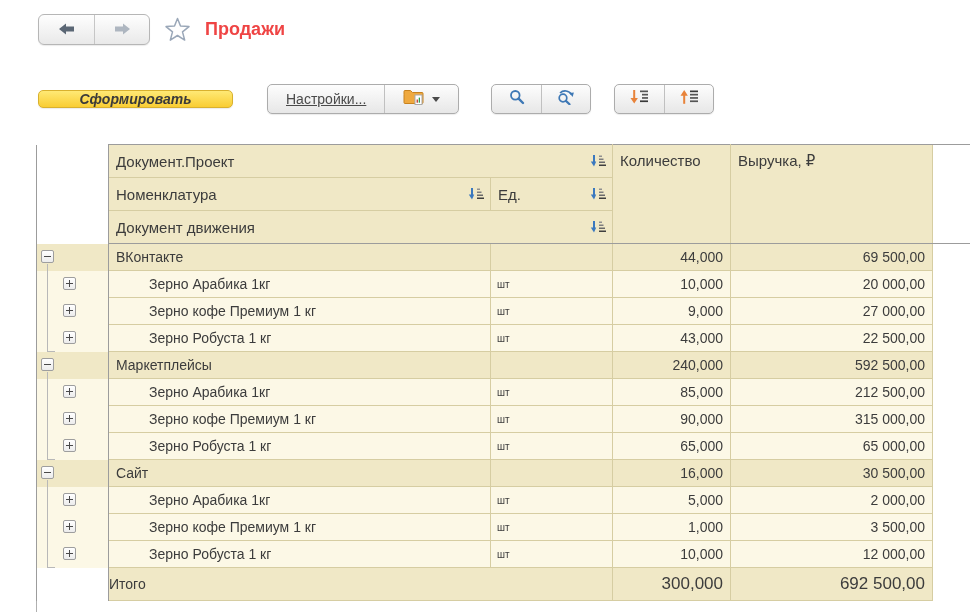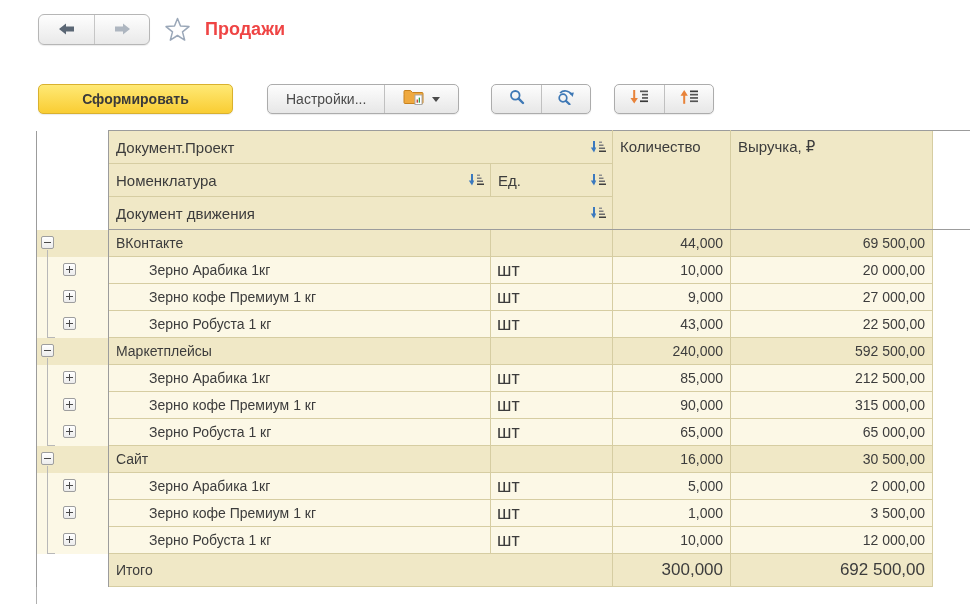--- a/index.html
+++ b/index.html
@@ -11,61 +11,61 @@
   .titlebar { position:absolute; left:38px; top:14px; display:flex; align-items:center; gap:14px; }
   .navgroup { display:flex; height:31px; border:1px solid #B6B6B6; border-radius:6px;
               background:linear-gradient(#FEFEFE,#E9E9E9); box-shadow:0 1px 1px rgba(0,0,0,.08); overflow:hidden; }
   .navbtn { width:55px; display:flex; align-items:center; justify-content:center; cursor:default; }
   .navbtn + .navbtn { border-left:1px solid #C6C6C6; }
   .star { display:flex; align-items:center; }
   .page-title { font-size:18px; font-weight:bold; color:#ef4444; }
 
   
   .toolbar { position:absolute; left:38px; top:84px; display:flex; align-items:center; }
-  .btn { height:30px; display:flex; align-items:center; justify-content:center;
+  .btn { height:18px; display:flex; align-items:center; justify-content:center;
          border:1px solid #ACACAC; border-radius:5px; background:linear-gradient(#FDFDFD,#E7E7E7);
-         font-size:14px; color:#444; box-shadow:0 1px 1px rgba(0,0,0,.08); }
+         font-size:14px; color:#444; box-shadow:0 1px 1px rgba(0,0,0,.08);font-style:italic; }
   .btn-generate { min-width:195px; font-weight:bold; color:#3A3A3A;
          background:linear-gradient(#FFE975,#F9CD33); border-color:#D9B12E; margin-right:34px; }
   .seg-group { display:flex; height:30px; border:1px solid #ACACAC; border-radius:5px;
          background:linear-gradient(#FDFDFD,#E7E7E7); box-shadow:0 1px 1px rgba(0,0,0,.08); overflow:hidden; }
-  .seg { display:flex; align-items:center; justify-content:center; height:100%; }
+  .seg { display:flex; align-items:center; justify-content:center; height:100%;text-decoration:underline; }
   .seg + .seg { border-left:1px solid #C0C0C0; }
   .seg-settings { padding:0 18px; font-size:14px; color:#4A4A4A; }
   .seg-variants { width:74px; gap:7px; }
   .caret { width:0; height:0; border-left:4px solid transparent; border-right:4px solid transparent; border-top:5px solid #4A4A4A; }
   .g-settings { margin-right:32px; }
   .g-search { margin-right:23px; }
   .seg-icon { width:49px; }
 
   
-  .report { position:absolute; left:36px; top:130px; width:930px; }
+  .report { position:absolute; left:36px; top:144px; width:930px; }
   table { border-collapse:collapse; table-layout:fixed; width:896px; }
   td { border:1px solid #D6CDA2; overflow:hidden; white-space:nowrap; }
   thead tr { height:33px; }
   tbody tr { height:27px; }
   tfoot tr { height:33px; }
   thead td { background:#F0E8C6; font-size:15px; }
   thead tr:first-child td { border-top-color:#9C9C9C; }
   thead tr:last-child td, thead td[rowspan] { border-bottom-color:#9C9C9C; }
   tbody tr:first-child td { border-top-color:#9C9C9C; }
   .hcell { display:flex; align-items:center; justify-content:space-between; padding:0 6px 0 7px; }
   .vtop { vertical-align:top; }
   .vtop div { padding:7px 0 0 7px; }
   td.gutter { position:relative; background:#fff; border-top:none; border-bottom:none;
               border-left:1px solid #9C9C9C; border-right:1px solid #9C9C9C; }
   tr.group td { background:#F0E8C6; }
   tr.item td { background:#FCF8E6; }
   tfoot td { background:#F0E8C6; font-size:17px; }
   td.name { font-size:14px; padding-left:7px; }
   td.name.indent { padding-left:40px; }
-  td.unit { font-size:18px; padding-left:6px; }
+  td.unit { font-size:10px; padding-left:6px; }
   td.num { font-size:14px; text-align:right; padding-right:7px; }
   tfoot td.num { font-size:17px; }
-  tfoot td.name { padding-left:7px;margin-left:7px; }
+  tfoot td.name { padding-left:0;margin-left:7px; }
 
   
   .expander { position:absolute; width:13px; height:13px; top:50%; margin-top:-7px;
               border:1px solid #9E9E9E; border-radius:2px; background:linear-gradient(#FFF,#ECECEC); }
   .expander.minus { left:4px; }
   .expander.plus { left:26px; }
   .expander::before { content:''; position:absolute; left:2px; right:2px; top:50%; height:1px; margin-top:-1px; background:#4A4A4A; }
   .expander.plus::after { content:''; position:absolute; top:2px; bottom:2px; left:50%; width:1px; margin-left:-1px; background:#4A4A4A; }
   td.gutter.start::after { content:''; position:absolute; left:10px; top:calc(50% + 7px); bottom:0; width:1px; background:#B8B8B8; }
   td.gutter.mid::before, td.gutter.end::before { content:''; position:absolute; left:10px; top:0; bottom:0; width:1px; background:#B8B8B8; }

